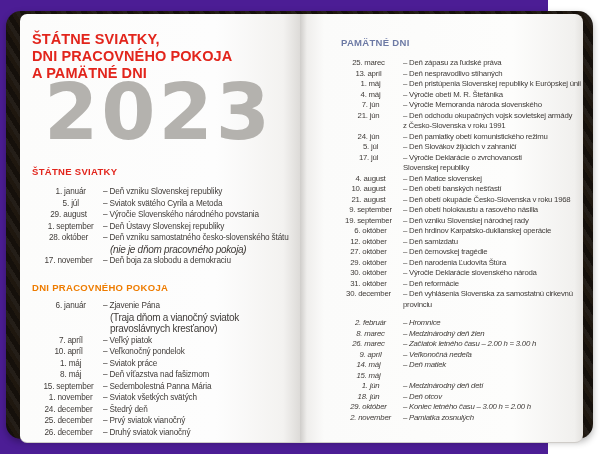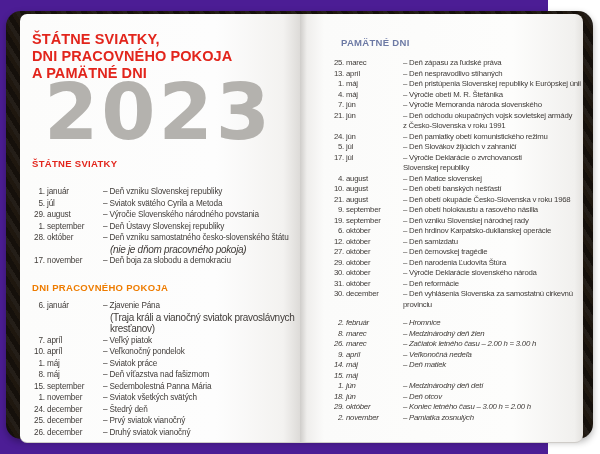--- a/index.html
+++ b/index.html
@@ -43,34 +43,34 @@
   .year{
     position:absolute;left:24px;top:59px;
     font-family:"DejaVu Sans", sans-serif;
     font-weight:bold;font-size:78px;line-height:1;letter-spacing:3px;
     color:#b4b2ae;
   }
   .sec-heading{
     position:absolute;left:12px;
     font-weight:bold;font-size:9.5px;letter-spacing:0.3px;
   }
-  .h-red{color:#e2251c;top:144px;}
+  .h-red{color:#e2251c;top:152px;}
   .h-orange{color:#ee7c00;top:268px;}
   .h-blue{color:#6d7aa5;position:absolute;left:41px;top:23px;font-weight:bold;font-size:9.5px;letter-spacing:0.3px;}
 
   .rows{position:absolute;color:#403c39;}
   .rows-l{left:12px;width:264px;font-size:8.2px;line-height:11.5px;letter-spacing:-0.15px;}
   .rows-l1{top:172px;}
   .rows-l2{top:286px;}
   .rows-r{left:29px;width:252px;font-size:7.8px;line-height:10.5px;letter-spacing:-0.25px;}
   .rows-r1{top:44px;}
   .rows-r2{top:304px;font-style:italic;}
 
   .row{display:flex;align-items:flex-start;}
-  .date{display:flex;flex:none;}
+  .date{display:flex;flex:none;justify-content:center;}
   .rows-l .date{width:71px;}
   .rows-r .date{width:74px;}
   .num{display:inline-block;text-align:right;}
   .rows-l .num{width:13px;}
   .rows-r .num{width:15px;}
   .month{margin-left:2px;}
   .desc{flex:none;white-space:pre-line;}
   .rows-l .desc{width:193px;}
   .rows-r .desc{width:186px;}
   .note{padding-left:7px;font-size:10px;letter-spacing:-0.3px;white-space:normal;}
@@ -136,21 +136,21 @@
         </div>
       </div>
 
     <div class="sec-heading h-orange">DNI PRACOVNÉHO POKOJA</div>
     <div class="rows rows-l rows-l2">
         <div class="row">
           <div class="date">
             <span class="num">6.</span>
             <span class="month">január</span>
           </div>
-          <div class="desc">– Zjavenie Pána<div class="note">(Traja králi a vianočný sviatok pravoslávnych kresťanov)</div></div>
+          <div class="desc">– Zjavenie Pána<div class="note">(Traja dňom a vianočný sviatok pravoslávnych kresťanov)</div></div>
         </div>
         <div class="row">
           <div class="date">
             <span class="num">7.</span>
             <span class="month">apríl</span>
           </div>
           <div class="desc">– Veľký piatok</div>
         </div>
         <div class="row">
           <div class="date">

